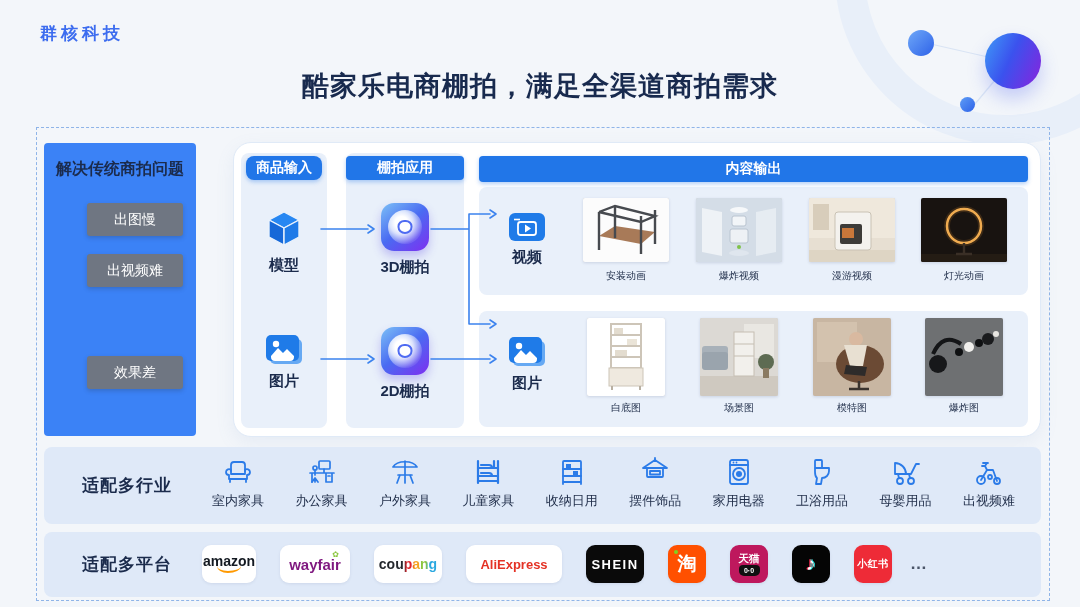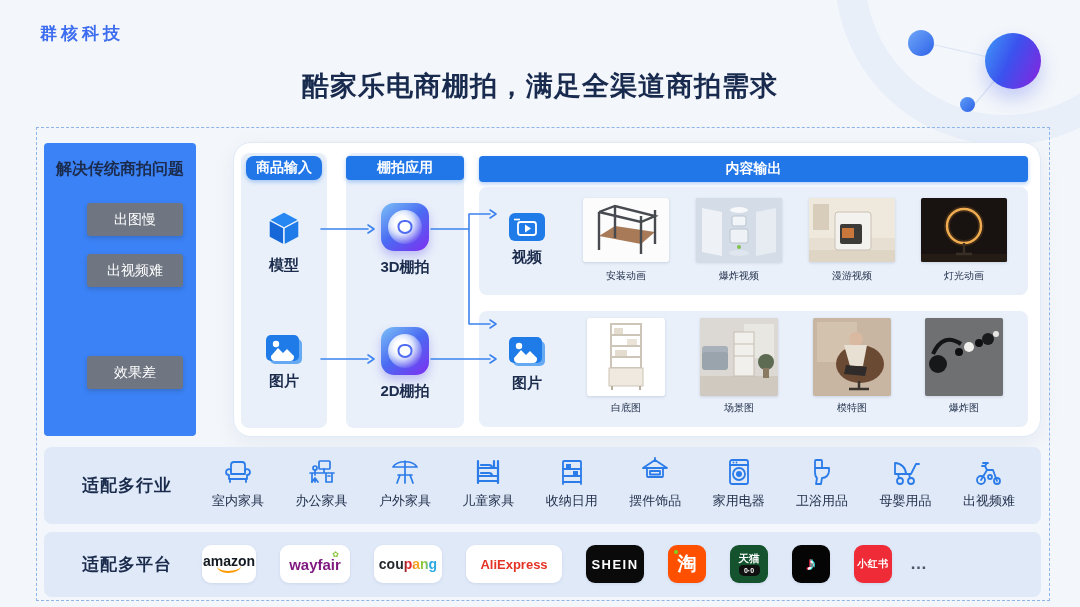--- a/index.html
+++ b/index.html
@@ -85,21 +85,21 @@
     background:linear-gradient(90deg,#24272C 0%,#24272C 42%,#E0262D 48%,#E0262D 57%,#F6A21E 61%,#F6A21E 68%,#8CC63F 73%,#8CC63F 81%,#2AA8E0 86%,#2AA8E0 100%);
     -webkit-background-clip:text; background-clip:text; color:transparent; }
   .chip-ali { width:96px; }
   .ali-text { font-size:13px; font-weight:bold; color:#E43225; }
   .chip-shein { width:58px; background:#0A0A0A; }
   .shein-text { font-size:13px; font-weight:bold; color:#fff; letter-spacing:1.5px; }
   .chip-sq { width:38px; border-radius:9px; }
   .chip-taobao { background:#FF5000; position:relative; }
   .taobao-text { font-size:19px; font-weight:bold; color:#fff; }
   .taobao-dot { position:absolute; left:6px; top:5px; width:4px; height:4px; border-radius:50%; background:#7ED321; }
-  .chip-tmall { background:#14532d; gap:1px; }
+  .chip-tmall { background:#be185d; gap:1px; }
   .tmall-text { font-size:10.5px; font-weight:bold; color:#fff; line-height:11px; }
   .tmall-face { width:21px; height:11px; background:#101010; border-radius:4px 4px 5px 5px; color:#fff; font-size:7px; font-weight:bold; display:flex; align-items:center; justify-content:center; line-height:1; }
   .chip-douyin { background:#050505; }
   .douyin-note { font-size:19px; font-weight:bold; color:#fff; text-shadow:1.3px 0 0 #25F4EE,-1.3px 0 0 #FE2C55; }
   .chip-xhs { background:#EE2B37; }
   .xhs-text { font-size:10px; font-weight:bold; color:#fff; letter-spacing:.5px; }
   .plat-more { font-size:17px; font-weight:bold; color:#4A5568; letter-spacing:2px; margin-left:-6px; }
 </style>
 </head>
 <body>

